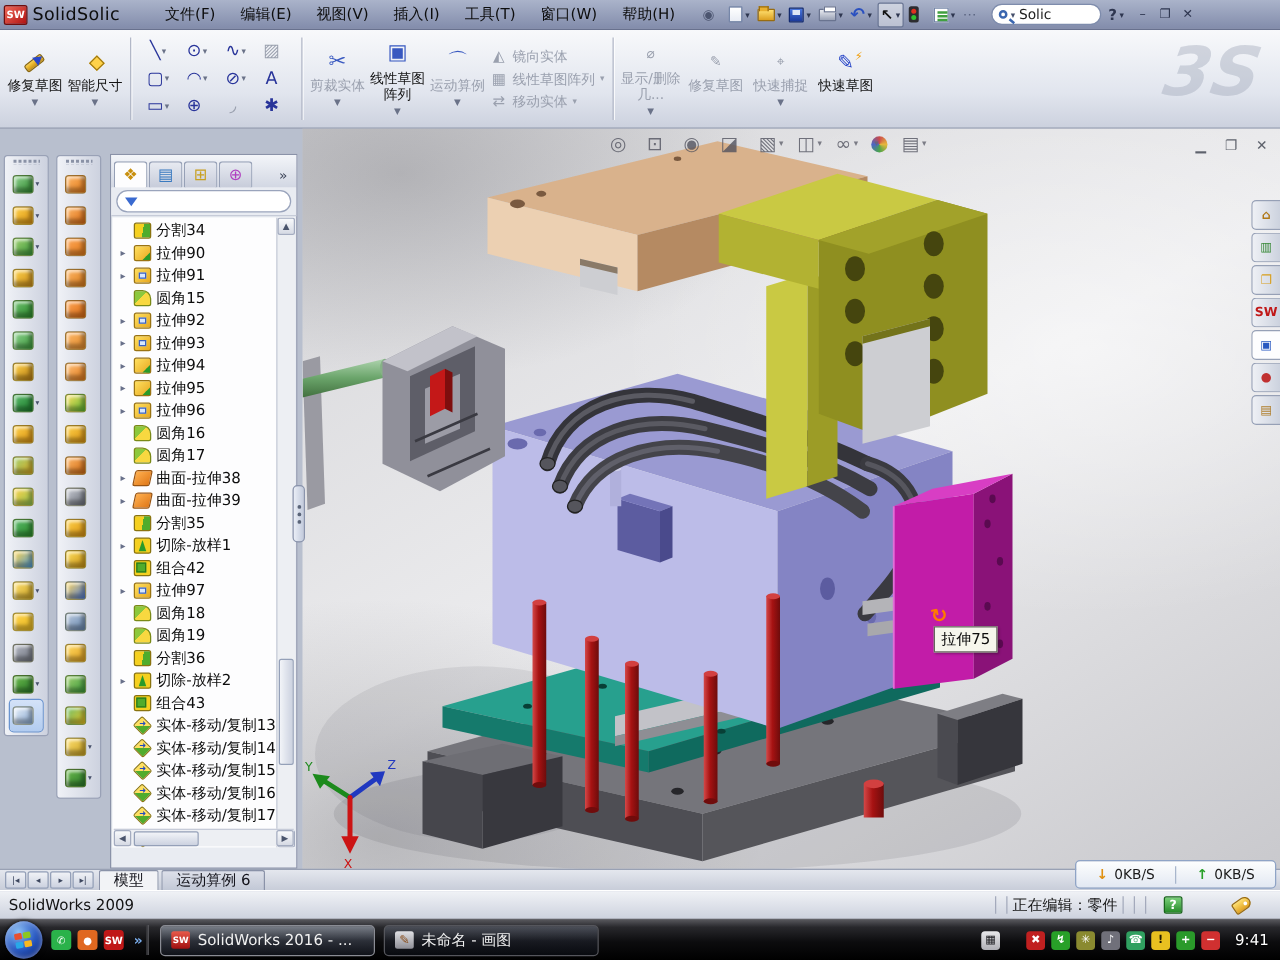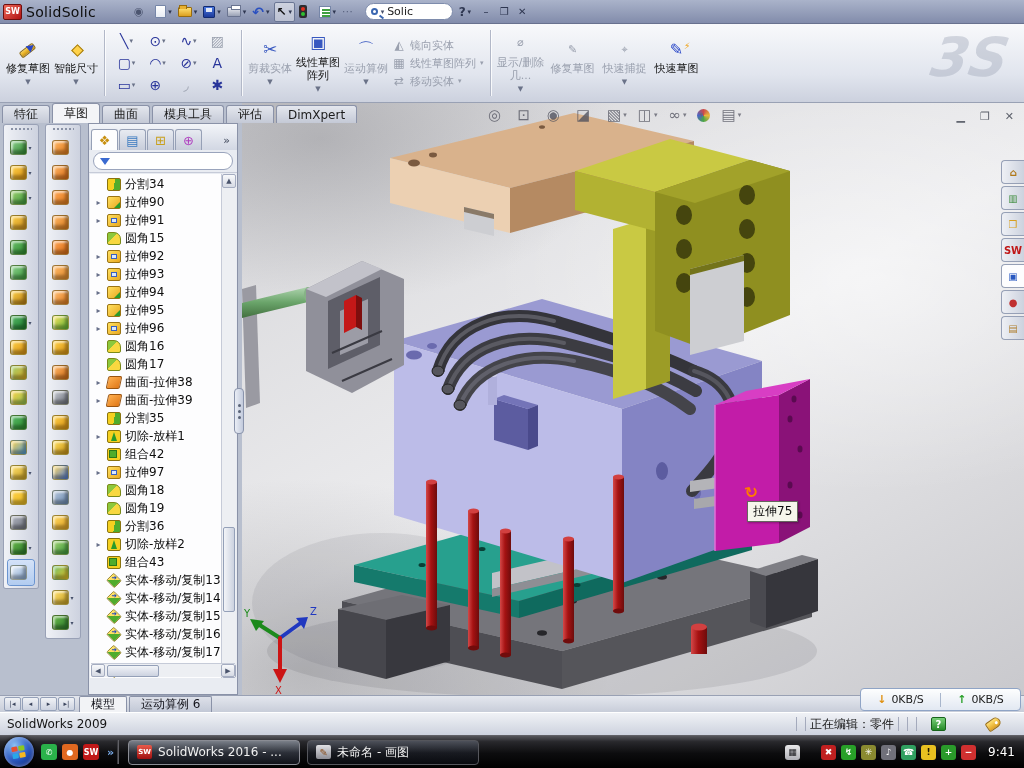--- a/index.html
+++ b/index.html
@@ -206,20 +206,30 @@
 .clock{color:#fff;font-size:12px;margin-left:7px;text-shadow:0 1px 2px #000}
 </style>
 </head>
 <body>
 
 <div id="screen">
 
   <div class="titlebar">
     <span class="sw-badge">SW</span>
     <span class="logo-text"><b>Solid</b><span>Solic</span></span>
+    <div style="display:flex">
+
+    <span class="menu-item">文件(F)</span>
+        <span class="menu-item">编辑(E)</span>
+        <span class="menu-item">视图(V)</span>
+        <span class="menu-item">插入(I)</span>
+        <span class="menu-item">工具(T)</span>
+        <span class="menu-item">窗口(W)</span>
+        <span class="menu-item">帮助(H)</span>
+      </div>
     <div class="std-toolbar">
 
     <span class="sti">
           <span class="gly ic-pin">◉</span>
           <span class="dd" style="visibility: hidden;">▾</span>
         </span>
         <span class="sti">
           <span class="gly ic-page"></span>
           <span class="dd">▾</span>
         </span>
@@ -412,29 +422,20 @@
           <span class="cicon">
             <span class="gly2 cm-rapid">✎</span>
           </span>
           <span>快速草图</span>
           <span class="dd" style="visibility: hidden;">▼</span>
         </div>
       </div>
     <div class="wm">3S</div>
   </div>
 
-  <div class="ftabs">
-
-  <span class="ftab">特征</span>
-      <span class="ftab active">草图</span>
-      <span class="ftab">曲面</span>
-      <span class="ftab">模具工具</span>
-      <span class="ftab">评估</span>
-      <span class="ftab">DimXpert</span>
-    </div>
 
   <div class="ltb">
     <div class="lcol c1">
       <div class="grip"></div>
       <div>
 
       <div class="lti">
             <span class="blob" style="background: linear-gradient(135deg, rgb(142, 208, 142), rgb(46, 138, 46));"></span>
             <span class="dd">▾</span>
           </div>

